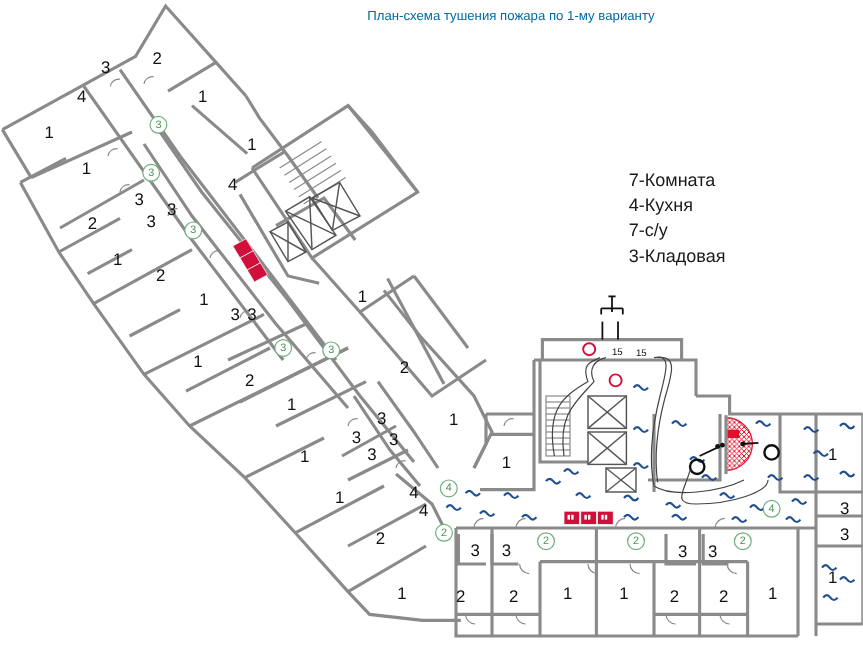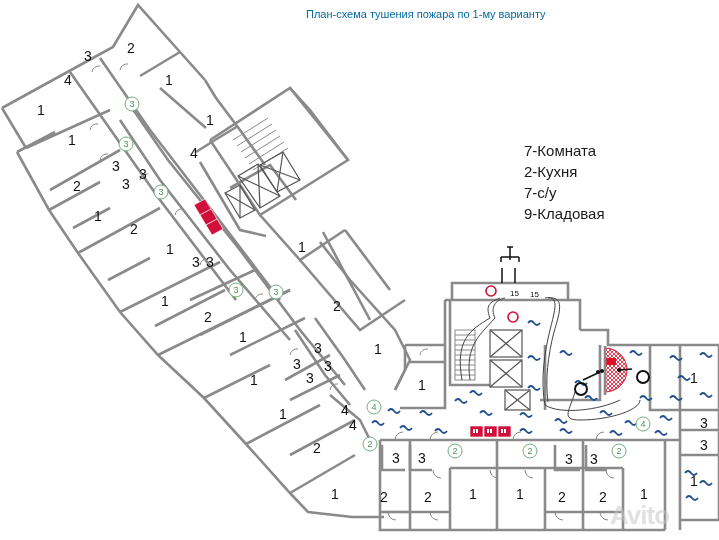--- a/index.html
+++ b/index.html
@@ -294,23 +294,23 @@
     <line x1="507" y1="247" x2="513" y2="247"></line>
     <line x1="502" y1="268" x2="502" y2="283"></line>
     <line x1="515" y1="268" x2="515" y2="283"></line>
   </g>
 </svg>
 
 <div class="title">План-схема тушения пожара по 1-му варианту</div>
 
 <div class="legend">
   <div>7-Комната</div>
-  <div>2-Кухня</div>
+  <div>4-Кухня</div>
   <div>7-с/у</div>
-  <div>9-Кладовая</div>
+  <div>3-Кладовая</div>
 </div>
 
 <div id="room-labels">
       <div class="room-label" style="left: 131px; top: 48px;">2</div>
       <div class="room-label" style="left: 88px; top: 56px;">3</div>
       <div class="room-label" style="left: 68px; top: 80px;">4</div>
       <div class="room-label" style="left: 169px; top: 80px;">1</div>
       <div class="room-label" style="left: 41px; top: 110px;">1</div>
       <div class="room-label" style="left: 210px; top: 120px;">1</div>
       <div class="room-label" style="left: 72px; top: 140px;">1</div>
@@ -364,15 +364,14 @@
       <div class="nozzle" style="left: 236px; top: 290px;">3</div>
       <div class="nozzle" style="left: 276px; top: 292px;">3</div>
       <div class="nozzle" style="left: 374px; top: 407px;">4</div>
       <div class="nozzle" style="left: 370px; top: 444px;">2</div>
       <div class="nozzle" style="left: 455px; top: 451px;">2</div>
       <div class="nozzle" style="left: 530px; top: 451px;">2</div>
       <div class="nozzle" style="left: 619px; top: 451px;">2</div>
       <div class="nozzle" style="left: 643px; top: 424px;">4</div>
     </div>
 
-<div class="watermark">Avito</div>
 
 </div>
 
 </body></html>

